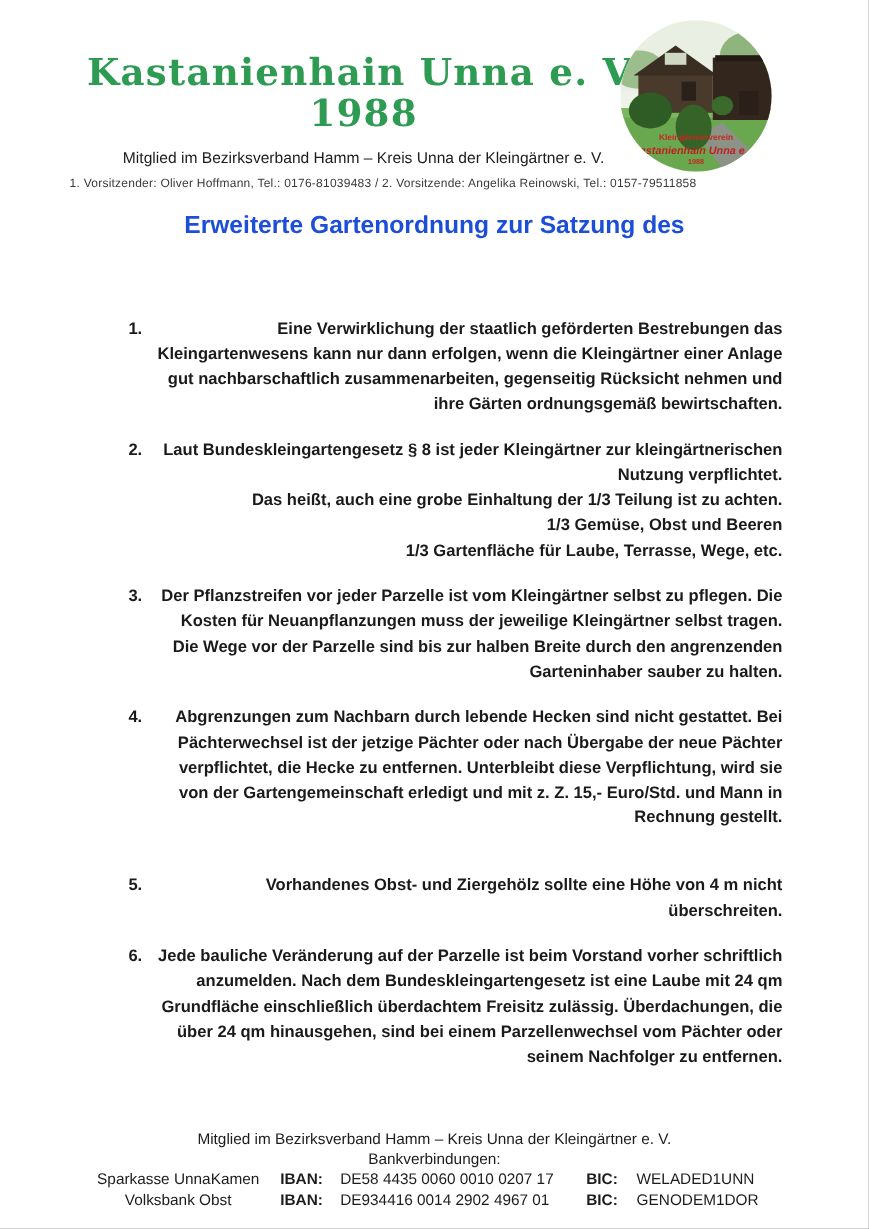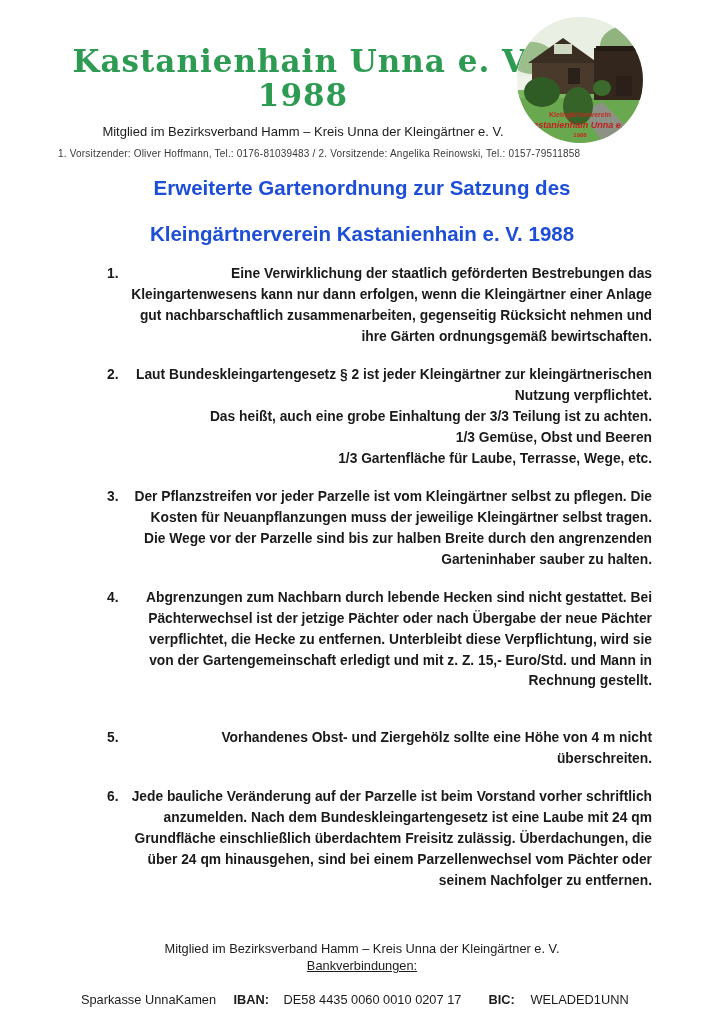--- a/index.html
+++ b/index.html
@@ -92,28 +92,27 @@
     position: absolute;
     top: 941px;
     left: 0;
     width: 100%;
     text-align: center;
     font-size: 12.8px;
     color: #1c1c1c;
   }
   .footer-membership { margin: 0 0 2px 0; }
   .footer-bank-heading {
-    text-decoration: underline;
-    margin: 0 0 19px 0;
+    margin: 0 0 2px 0;
   }
   .bank-table {
     display: grid;
     grid-template-columns: 170px 50px 205px 42px 130px;
     justify-content: center;
-    row-gap: 14px;
+    row-gap: 2px;
     text-align: left;
   }
   .bank-table .c-name { text-align: center; }
   .bank-table .c-label { text-align: left; font-weight: bold; }
 
   .logo-text-small { font-size: 7px; font-weight: bold; fill: #c22b20; }
   .logo-text-main  { font-size: 9px; font-weight: bold; font-style: italic; fill: #c01f1f; }
   .logo-text-year  { font-size: 6px; font-weight: bold; fill: #c22b20; }
 </style>
 </head>
@@ -161,37 +160,36 @@
 
         <text x="64" y="101" text-anchor="middle" class="logo-text-small">Kleingärtnerverein</text>
         <text x="64" y="112" text-anchor="middle" class="logo-text-main">Kastanienhain Unna e. V.</text>
         <text x="64" y="121" text-anchor="middle" class="logo-text-year">1988</text>
       </g>
     </svg>
   </div>
 
   <div class="doc-title">
     <div class="line">Erweiterte Gartenordnung zur Satzung des</div>
-    <div class="line">Kleingärtnerverein Kastanienhain e. V. 1988</div>
   </div>
 
   <div class="rules">
 
     <div class="rule">
       <span class="num">1.</span>
       <div class="rule-text">
         <div>Eine Verwirklichung der staatlich geförderten Bestrebungen das Kleingartenwesens kann nur dann erfolgen, wenn die Kleingärtner einer Anlage gut nachbarschaftlich zusammenarbeiten, gegenseitig Rücksicht nehmen und ihre Gärten ordnungsgemäß bewirtschaften.</div>
       </div>
     </div>
 
     <div class="rule">
       <span class="num">2.</span>
       <div class="rule-text">
-        <div>Laut Bundeskleingartengesetz § 2 ist jeder Kleingärtner zur kleingärtnerischen Nutzung verpflichtet.</div>
-        <div>Das heißt, auch eine grobe Einhaltung der 3/3 Teilung ist zu achten.</div>
+        <div>Laut Bundeskleingartengesetz § 8 ist jeder Kleingärtner zur kleingärtnerischen Nutzung verpflichtet.</div>
+        <div>Das heißt, auch eine grobe Einhaltung der 1/3 Teilung ist zu achten.</div>
         <div>1/3 Gemüse, Obst und Beeren</div>
         <div>1/3 Gartenfläche für Laube, Terrasse, Wege, etc.</div>
       </div>
     </div>
 
     <div class="rule">
       <span class="num">3.</span>
       <div class="rule-text">
         <div>Der Pflanzstreifen vor jeder Parzelle ist vom Kleingärtner selbst zu pflegen. Die Kosten für Neuanpflanzungen muss der jeweilige Kleingärtner selbst tragen. Die Wege vor der Parzelle sind bis zur halben Breite durch den angrenzenden Garteninhaber sauber zu halten.</div>
       </div>

